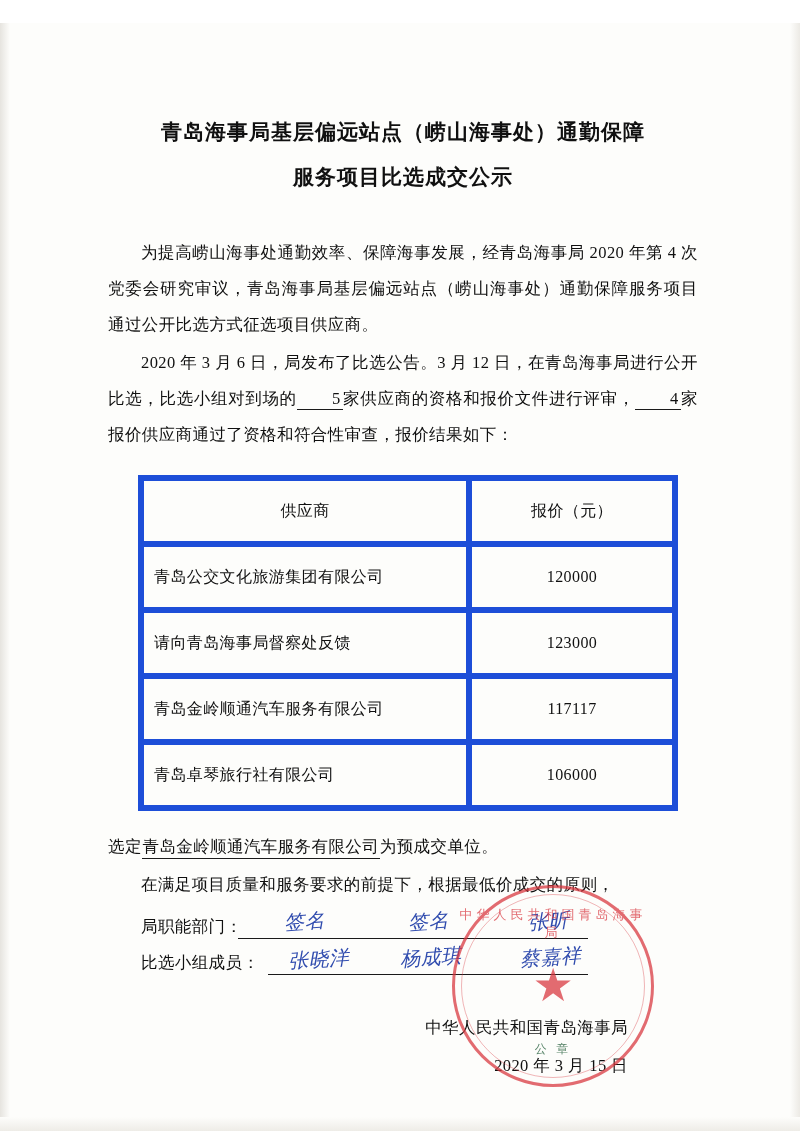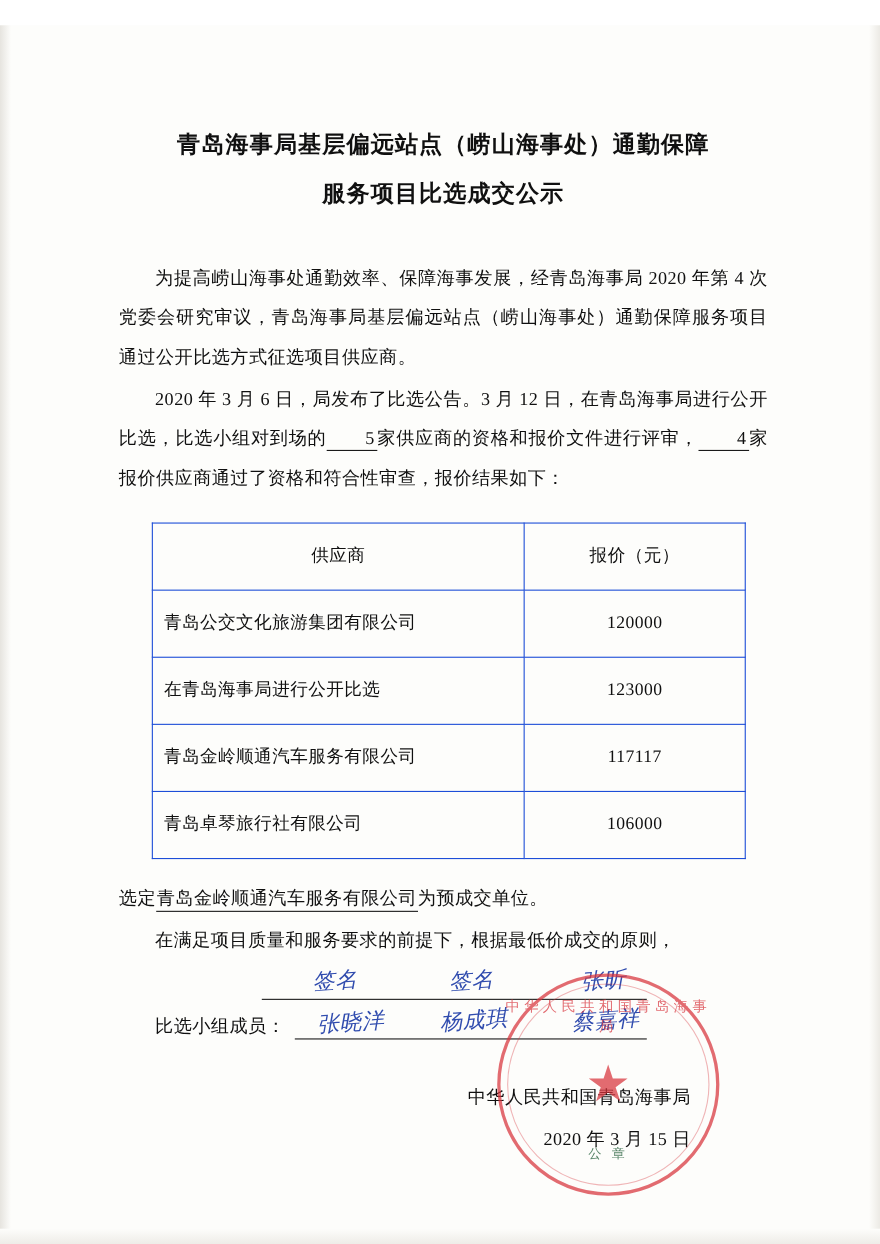--- a/index.html
+++ b/index.html
@@ -89,21 +89,21 @@
     border-bottom: 1px solid #1a1a1a;
     line-height: 22px;
   }
   table.bid-table {
     margin: 22px 0 18px 30px;
     border-collapse: collapse;
     width: 540px;
     font-size: 16px;
   }
   table.bid-table th, table.bid-table td {
-    border: 1px solid #1d4ed8;
+    border: 6px solid #1d4ed8;
     height: 36px;
     padding: 12px 10px;
   }
   table.bid-table th {
     font-weight: normal;
     text-align: center;
   }
   table.bid-table td.supplier {
     text-align: left;
   }
@@ -229,40 +229,41 @@
             <th>供应商</th>
             <th>报价（元）</th>
           </tr>
         </thead>
         <tbody>
           <tr>
             <td class="supplier">青岛公交文化旅游集团有限公司</td>
             <td class="price">120000</td>
           </tr>
           <tr>
-            <td class="supplier">在青岛海事局进行公开比选</td>
+            <td class="supplier">请向青岛海事局督察处反馈</td>
             <td class="price">123000</td>
           </tr>
           <tr>
             <td class="supplier">青岛金岭顺通汽车服务有限公司</td>
             <td class="price">117117</td>
           </tr>
           <tr>
             <td class="supplier">青岛卓琴旅行社有限公司</td>
             <td class="price">106000</td>
           </tr>
         </tbody>
       </table>
 
       <p class="para noindent"><span>选定</span><span class="blank-wide">青岛金岭顺通汽车服务有限公司</span><span>为预成交单位。</span></p>
 
       <p class="para">在满足项目质量和服务要求的前提下，根据最低价成交的原则，</p>
 
       <div class="sign-rows">
         <div class="sign-row">
+          <span class="sign-label">局职能部门：</span>
           <span class="sign-underline"></span>
           <span class="signature" style="left:176px; top:-6px;">签名</span>
           <span class="signature" style="left:300px; top:-6px;">签名</span>
           <span class="signature" style="left:420px; top:-6px;">张昕</span>
         </div>
         <div class="sign-row">
           <span class="sign-label">比选小组成员：</span>
           <span class="sign-underline" style="left:160px;"></span>
           <span class="signature" style="left:180px; top:-4px;">张晓洋</span>
           <span class="signature" style="left:292px; top:-6px;">杨成琪</span>

